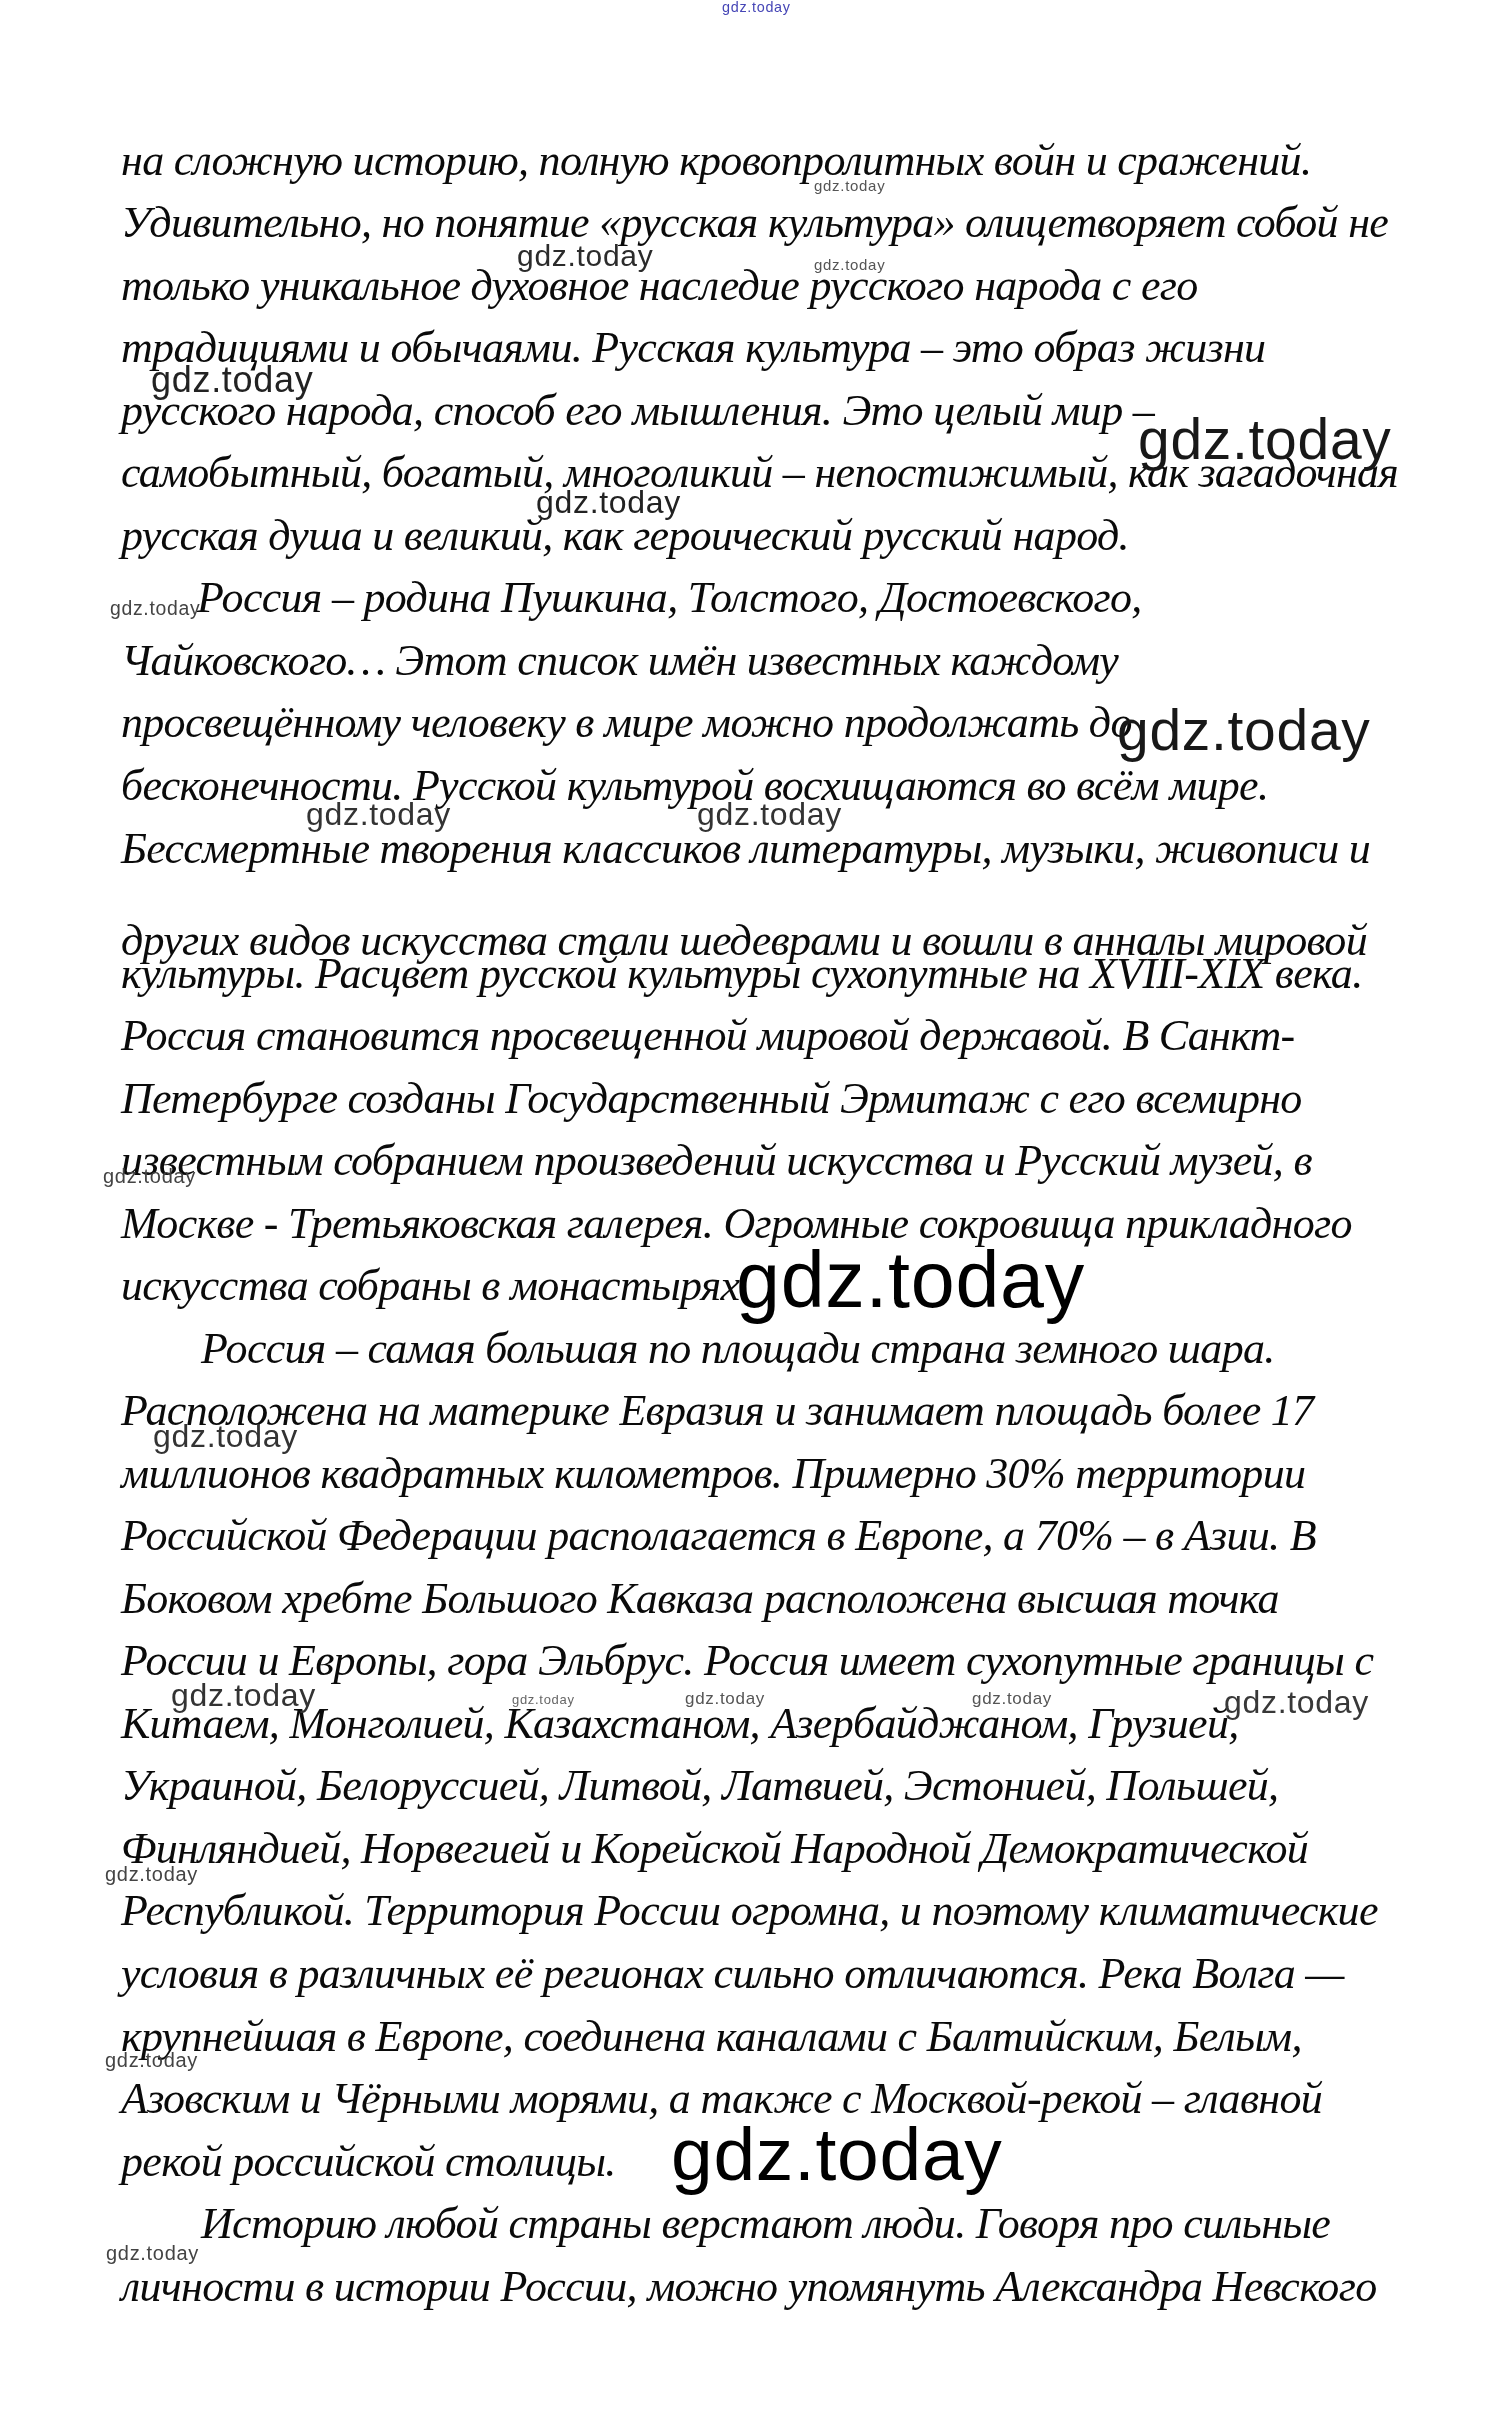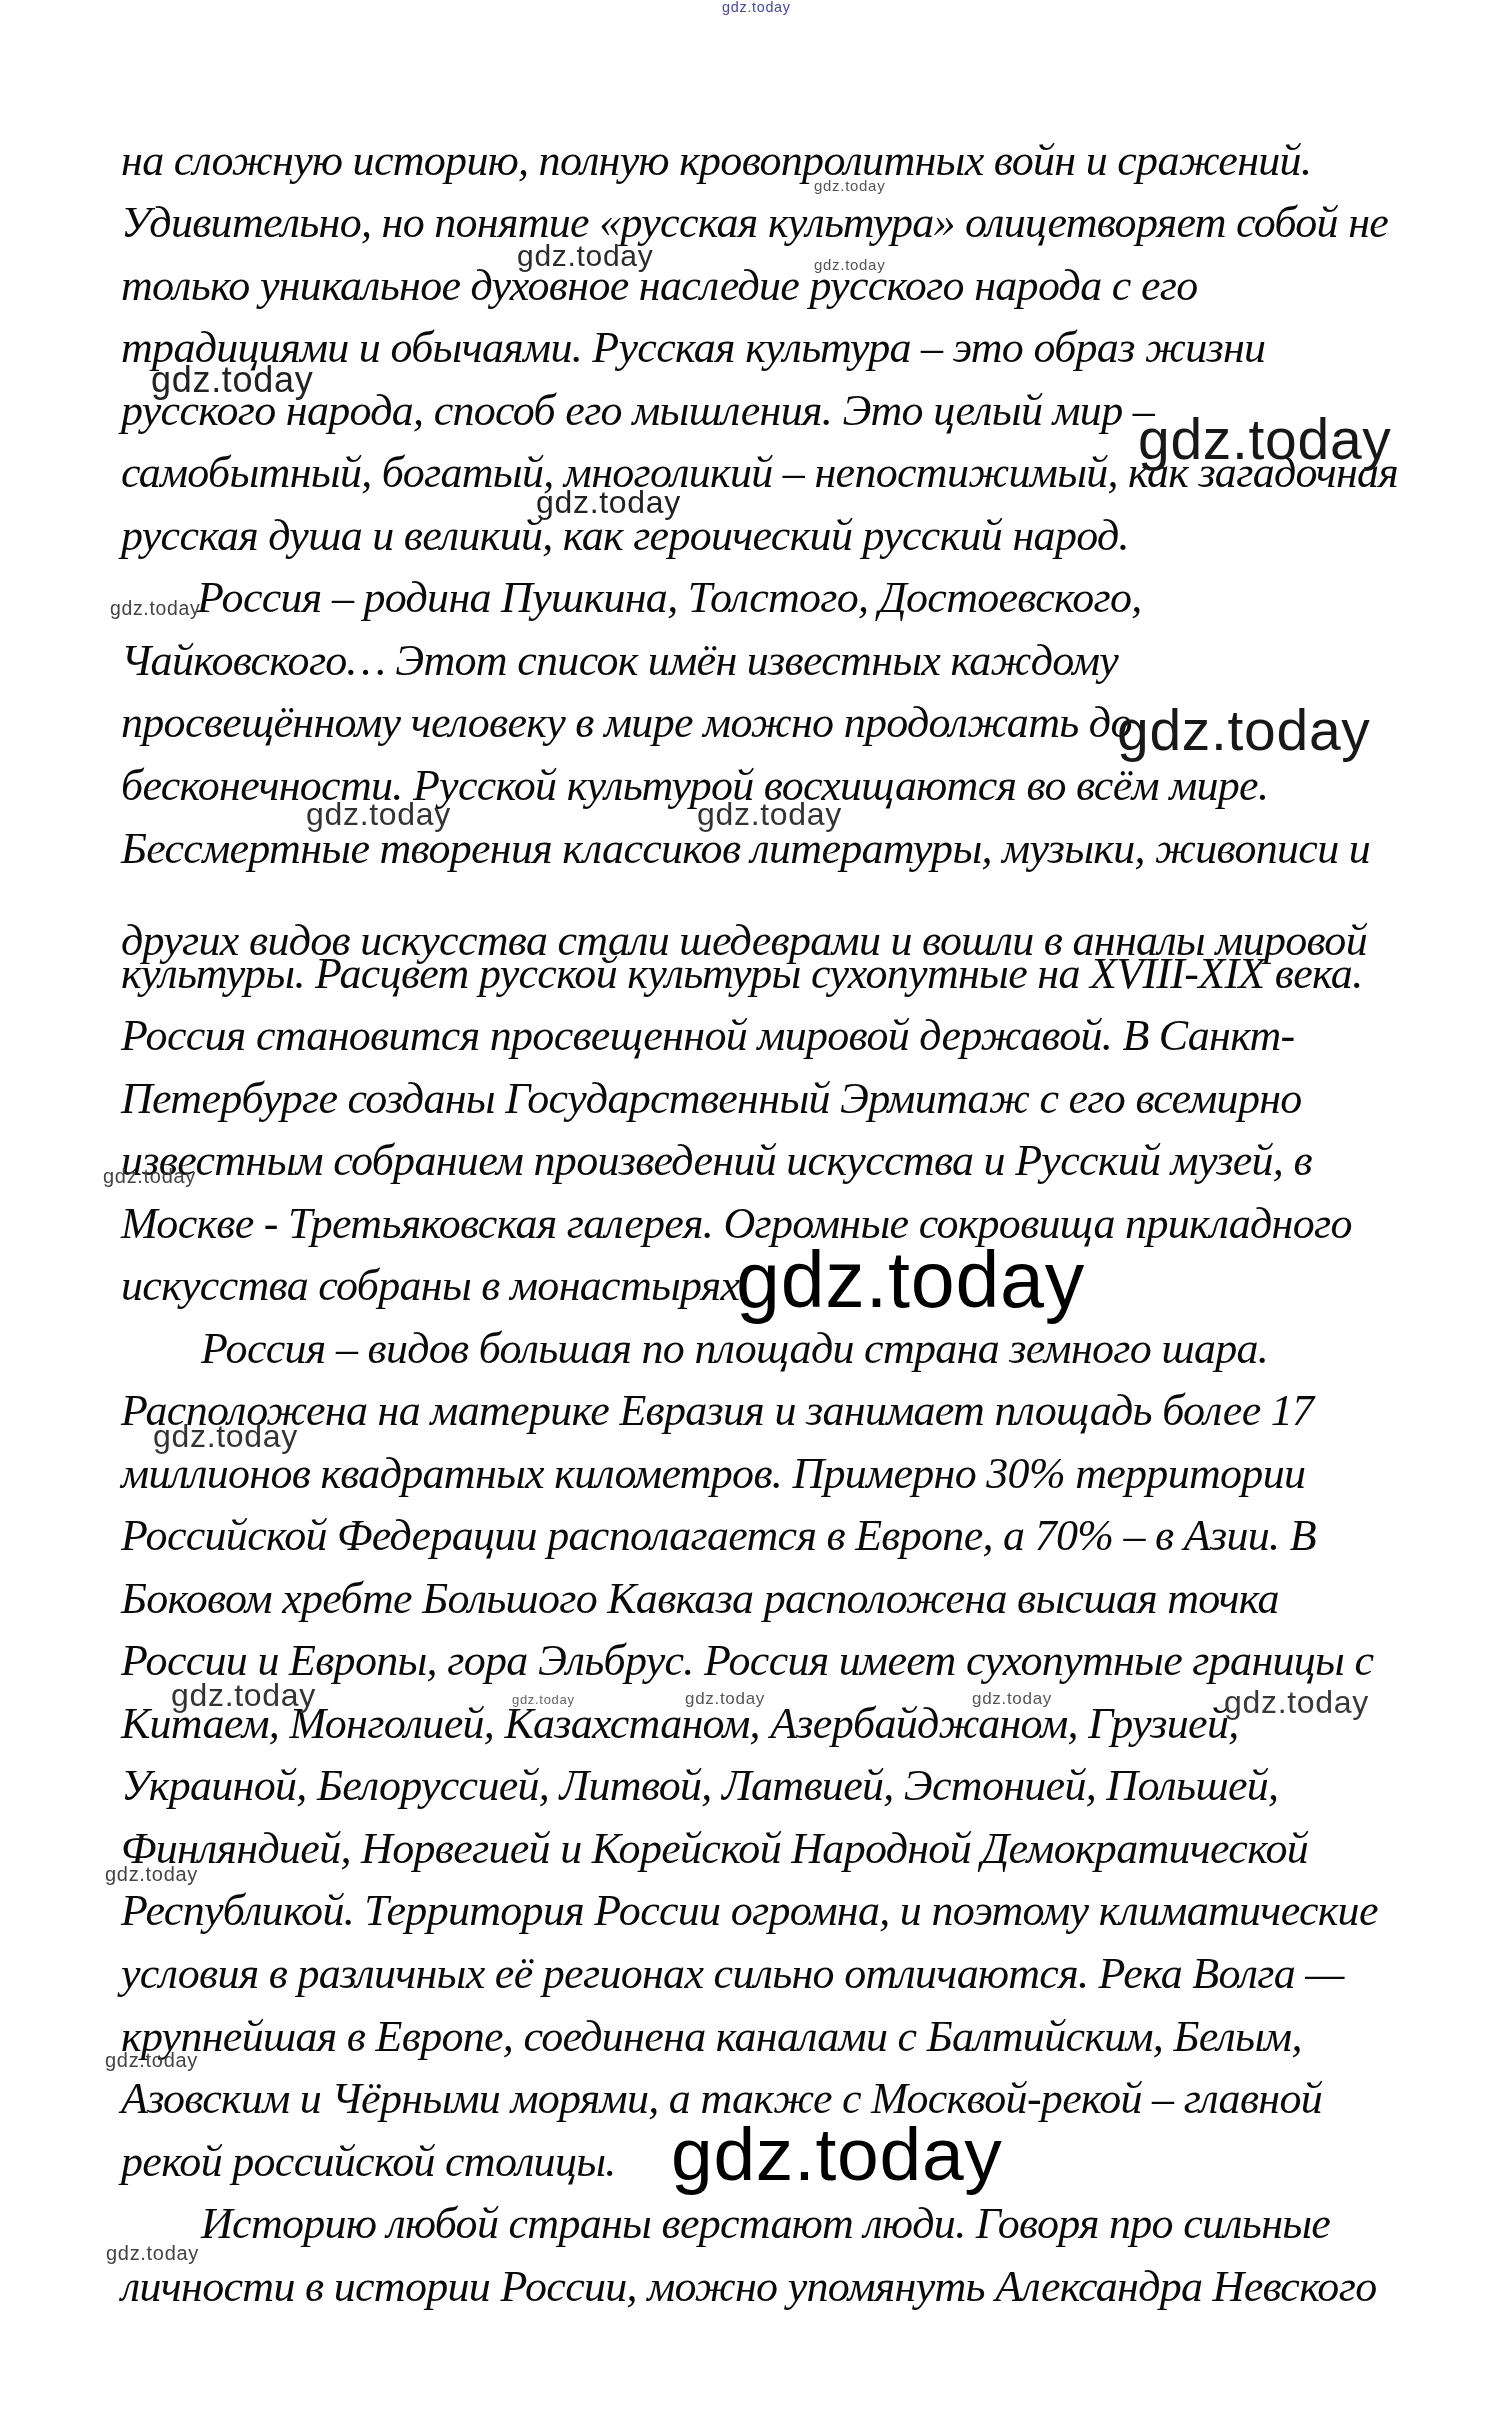--- a/index.html
+++ b/index.html
@@ -48,21 +48,21 @@
   <div class="line" style="top:701px">просвещённому человеку в мире можно продолжать до</div>
   <div class="line" style="top:764px">бесконечности. Русской культурой восхищаются во всём мире.</div>
   <div class="line" style="top:827px">Бессмертные творения классиков литературы, музыки, живописи и</div>
   <div class="line" style="top:919px">других видов искусства стали шедеврами и вошли в анналы мировой</div>
   <div class="line" style="top:952px">культуры. Расцвет русской культуры сухопутные на XVIII-XIX века.</div>
   <div class="line" style="top:1014px">Россия становится просвещенной мировой державой. В Санкт-</div>
   <div class="line" style="top:1077px">Петербурге созданы Государственный Эрмитаж с его всемирно</div>
   <div class="line" style="top:1139px">известным собранием произведений искусства и Русский музей, в</div>
   <div class="line" style="top:1202px">Москве - Третьяковская галерея. Огромные сокровища прикладного</div>
   <div class="line" style="top:1264px">искусства собраны в монастырях.</div>
-  <div class="line indent" style="top:1327px">Россия – видов большая по площади страна земного шара.</div>
+  <div class="line indent" style="top:1327px">Россия – самая большая по площади страна земного шара.</div>
   <div class="line" style="top:1389px">Расположена на материке Евразия и занимает площадь более 17</div>
   <div class="line" style="top:1452px">миллионов квадратных километров. Примерно 30% территории</div>
   <div class="line" style="top:1514px">Российской Федерации располагается в Европе, а 70% – в Азии. В</div>
   <div class="line" style="top:1577px">Боковом хребте Большого Кавказа расположена высшая точка</div>
   <div class="line" style="top:1639px">России и Европы, гора Эльбрус. Россия имеет сухопутные границы с</div>
   <div class="line" style="top:1702px">Китаем, Монголией, Казахстаном, Азербайджаном, Грузией,</div>
   <div class="line" style="top:1764px">Украиной, Белоруссией, Литвой, Латвией, Эстонией, Польшей,</div>
   <div class="line" style="top:1827px">Финляндией, Норвегией и Корейской Народной Демократической</div>
   <div class="line" style="top:1889px">Республикой. Территория России огромна, и поэтому климатические</div>
   <div class="line" style="top:1952px">условия в различных её регионах сильно отличаются. Река Волга —</div>

